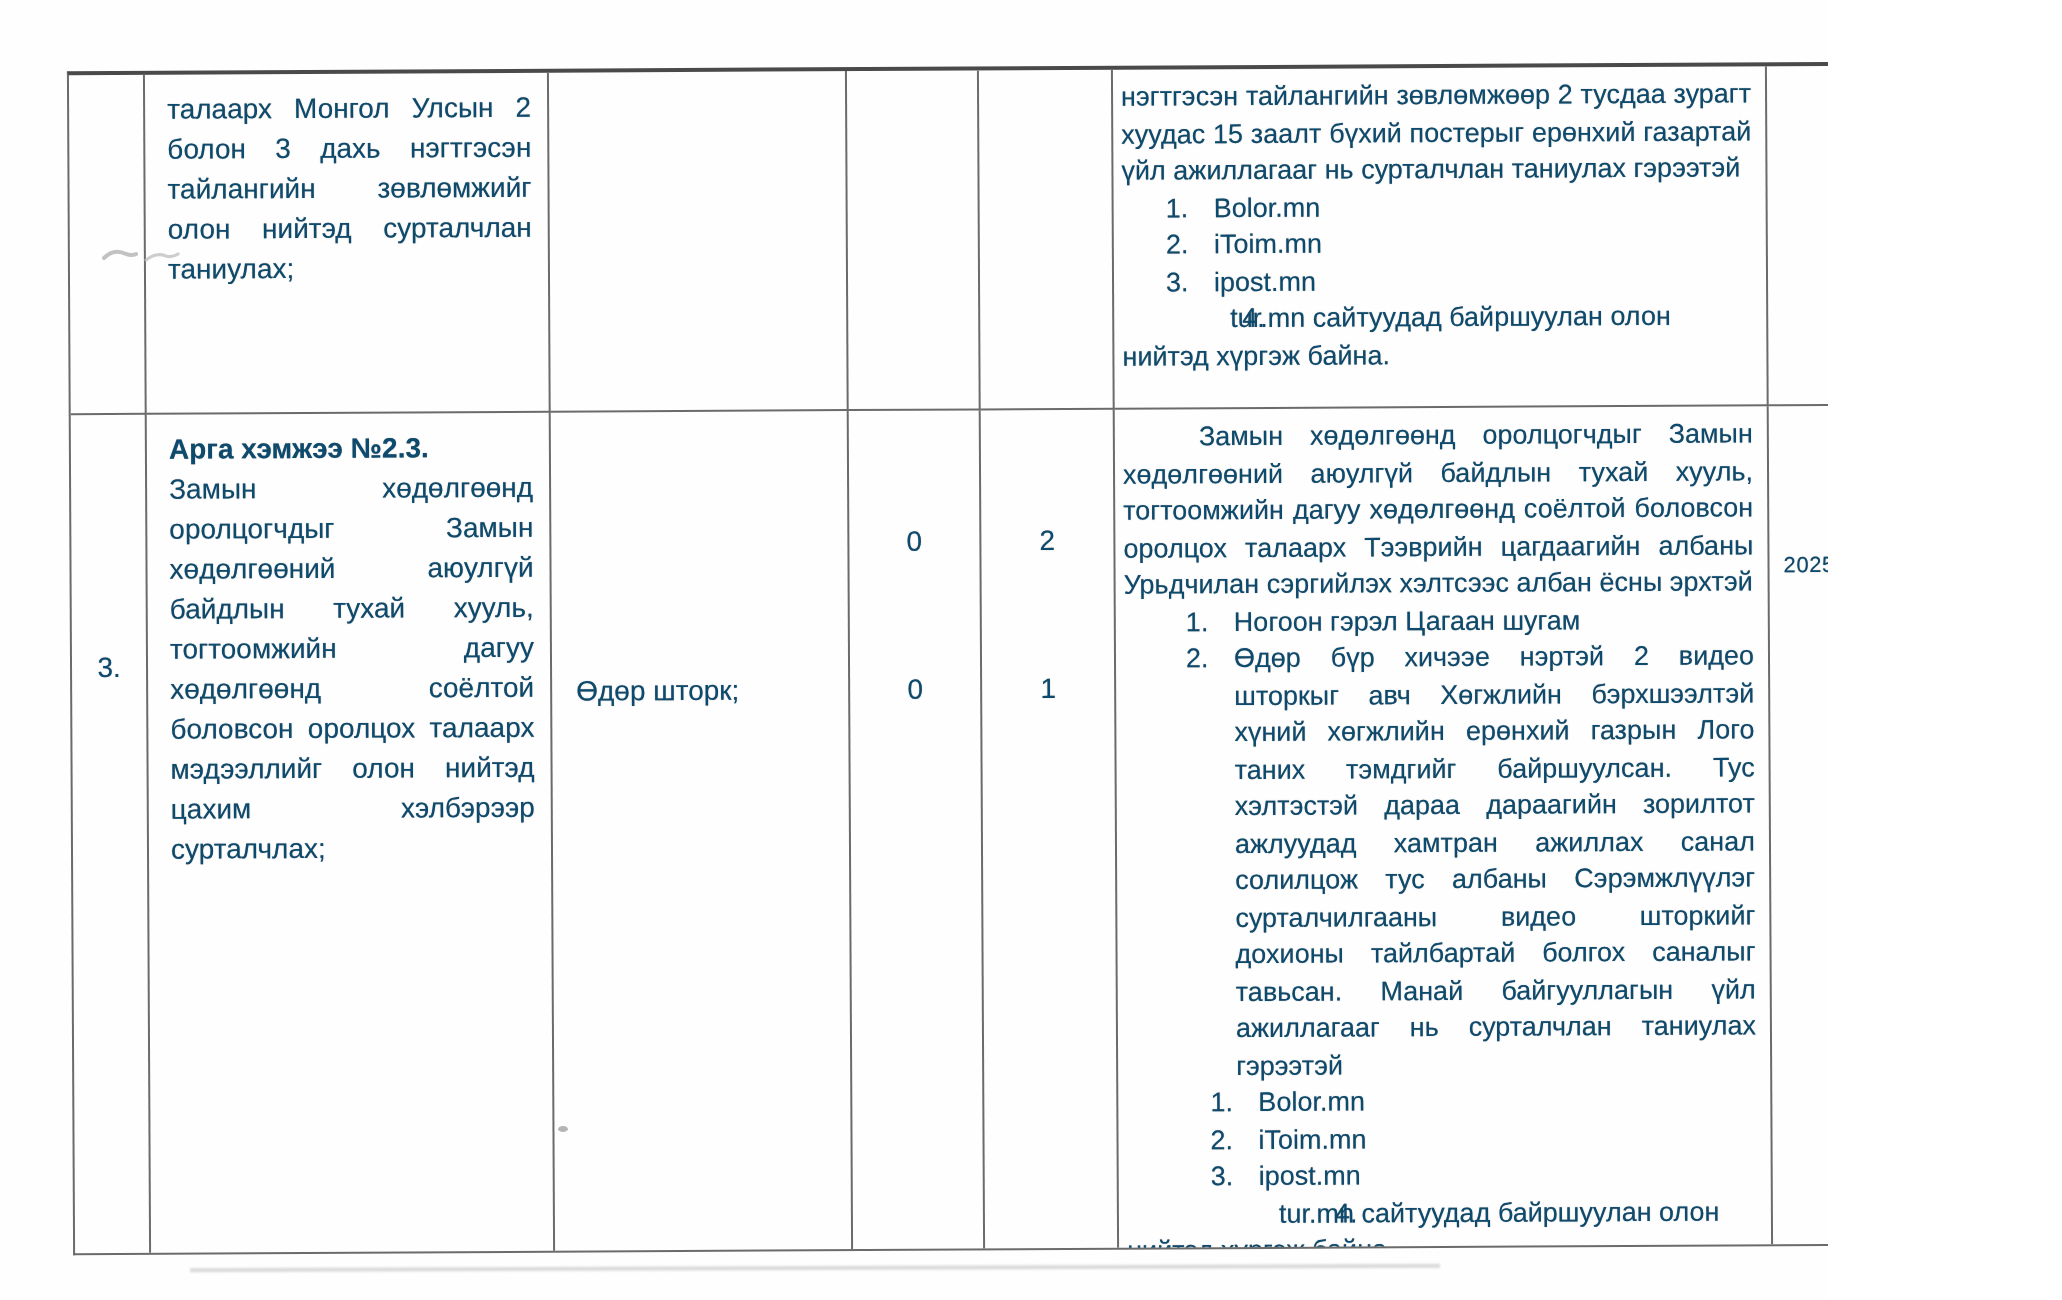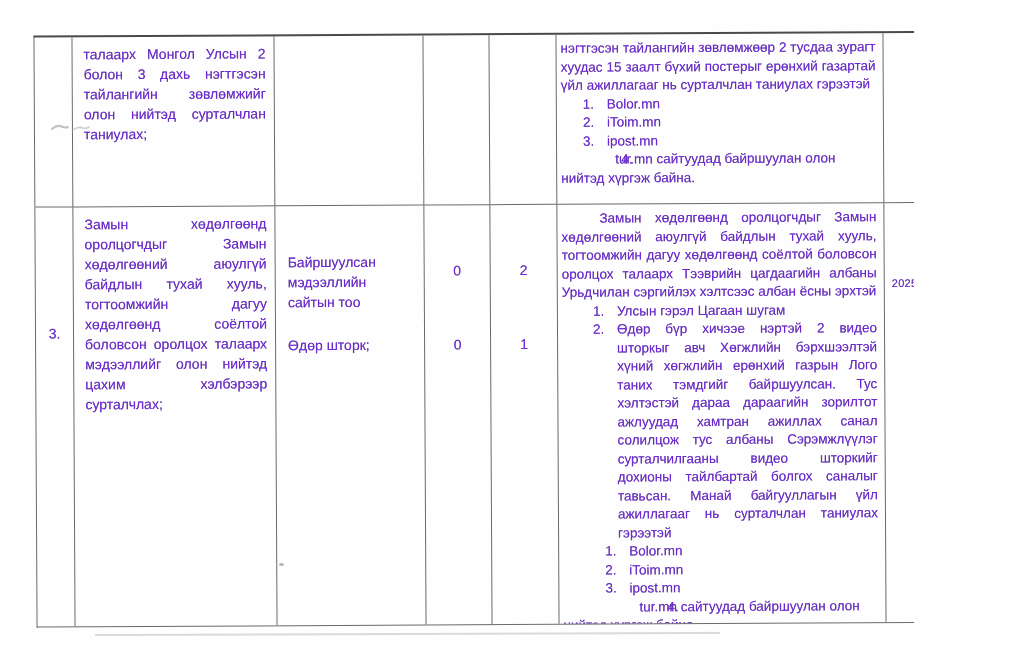--- a/index.html
+++ b/index.html
@@ -1,18 +1,18 @@
 <!DOCTYPE html>
 <html><head>
 <meta charset="utf-8">
 <style>
   html,body{margin:0;padding:0;background:#ffffff;}
   .page{
     position:relative;width:914px;height:650px;background:#fefefe;overflow:hidden;
-    font-family:"Liberation Sans",sans-serif;color:#6d28d9;
+    font-family:"Liberation Sans",sans-serif;color:#0c4a6e;
     text-shadow:0 0 .5px rgba(45,45,45,.55);
   }
   .sheet{position:absolute;left:35px;top:33px;width:991px;height:592px;
     transform:rotate(-0.3deg);transform-origin:50% 50%;}
   .tbl{display:grid;width:100%;height:100%;box-sizing:border-box;
     grid-template-columns:38px 202px 149px 66px 67px 327px 96px auto;
     grid-template-rows:170px 1fr;
     border:1px solid #6b6b6b;border-top:2px solid #4a4a4a;}
   .cell{position:relative;box-sizing:border-box;overflow:hidden;
     border-right:1px solid #6b6b6b;border-bottom:1px solid #6b6b6b;}
@@ -81,43 +81,43 @@
       </div>
 
       <div class="cell"></div>
       <div class="cell lastcol"></div>
 
       <div class="cell lastrow">
         <div class="rownum">3.</div>
       </div>
 
       <div class="cell lastrow c2">
+        <div class="bold">Арга хэмжээ №2.3.</div>
         <div class="para">Замын хөдөлгөөнд оролцогчдыг Замын хөдөлгөөний аюулгүй байдлын тухай хууль, тогтоомжийн дагуу хөдөлгөөнд соёлтой боловсон оролцох талаарх мэдээллийг олон нийтэд цахим хэлбэрээр сурталчлах;</div>
       </div>
 
       <div class="cell lastrow">
-        <div class="ind1">Байршуулсан мэдээллийн сайтын тоо</div>
         <div class="ind2">Өдөр шторк;</div>
       </div>
 
       <div class="cell lastrow">
         <div class="val v1">0</div>
         <div class="val v2">0</div>
       </div>
 
       <div class="cell lastrow">
         <div class="val v1">2</div>
         <div class="val v2">1</div>
       </div>
 
       <div class="cell lastrow c6">
         <div class="para firstline">Замын хөдөлгөөнд оролцогчдыг Замын хөдөлгөөний аюулгүй байдлын тухай хууль, тогтоомжийн дагуу хөдөлгөөнд соёлтой боловсон оролцох талаарх Тээврийн цагдаагийн албаны Урьдчилан сэргийлэх хэлтсээс албан ёсны эрхтэй</div>
         <div class="li-h">
           <span class="hnum">1.</span>
-          <div>Улсын гэрэл Цагаан шугам</div>
+          <div>Ногоон гэрэл Цагаан шугам</div>
         </div>
         <div class="li-h">
           <span class="hnum">2.</span>
           <div class="body">Өдөр бүр хичээе нэртэй 2 видео шторкыг авч Хөгжлийн бэрхшээлтэй хүний хөгжлийн ерөнхий газрын Лого таних тэмдгийг байршуулсан. Тус хэлтэстэй дараа дараагийн зорилтот ажлуудад хамтран ажиллах санал солилцож тус албаны Сэрэмжлүүлэг сурталчилгааны видео шторкийг дохионы тайлбартай болгох саналыг тавьсан. Манай байгууллагын үйл ажиллагааг нь сурталчлан таниулах гэрээтэй</div>
         </div>
         <div class="li-n">
           <span class="num">1.</span><span>Bolor.mn</span>
         </div>
         <div class="li-n">
           <span class="num">2.</span><span>iToim.mn</span>

